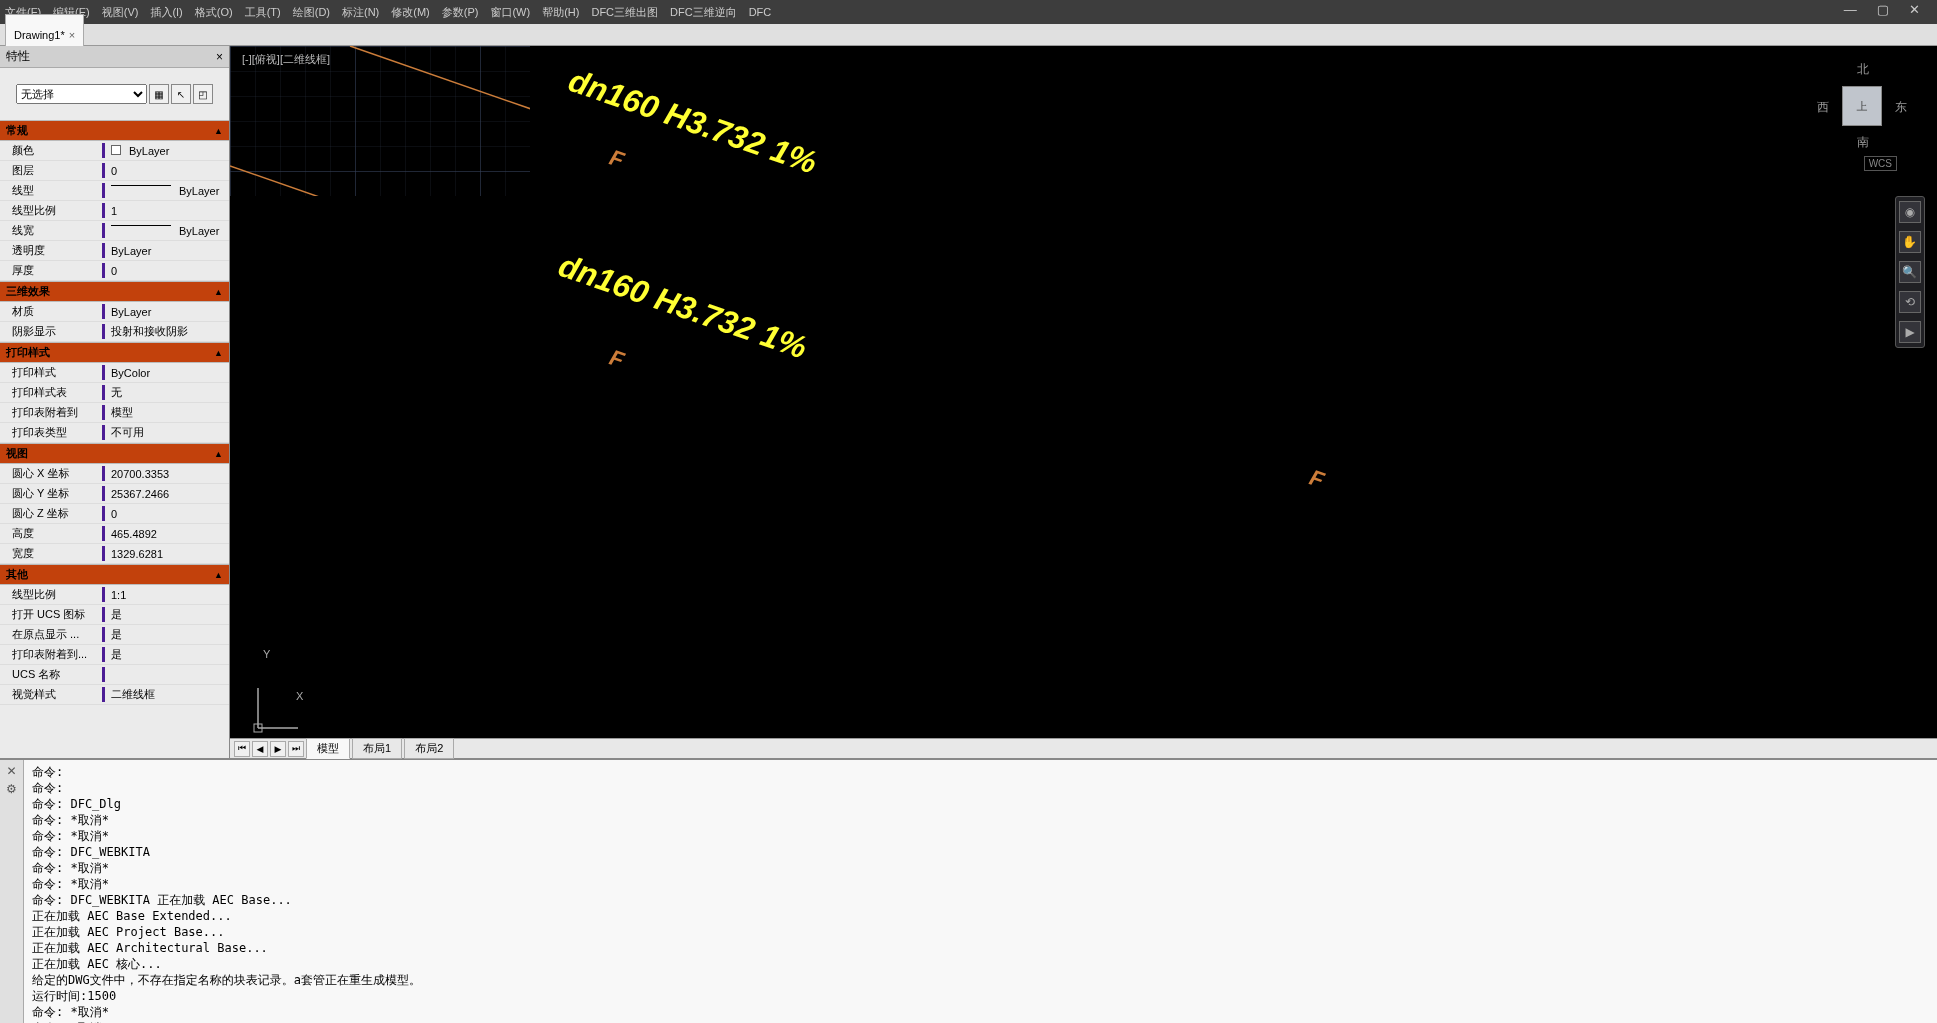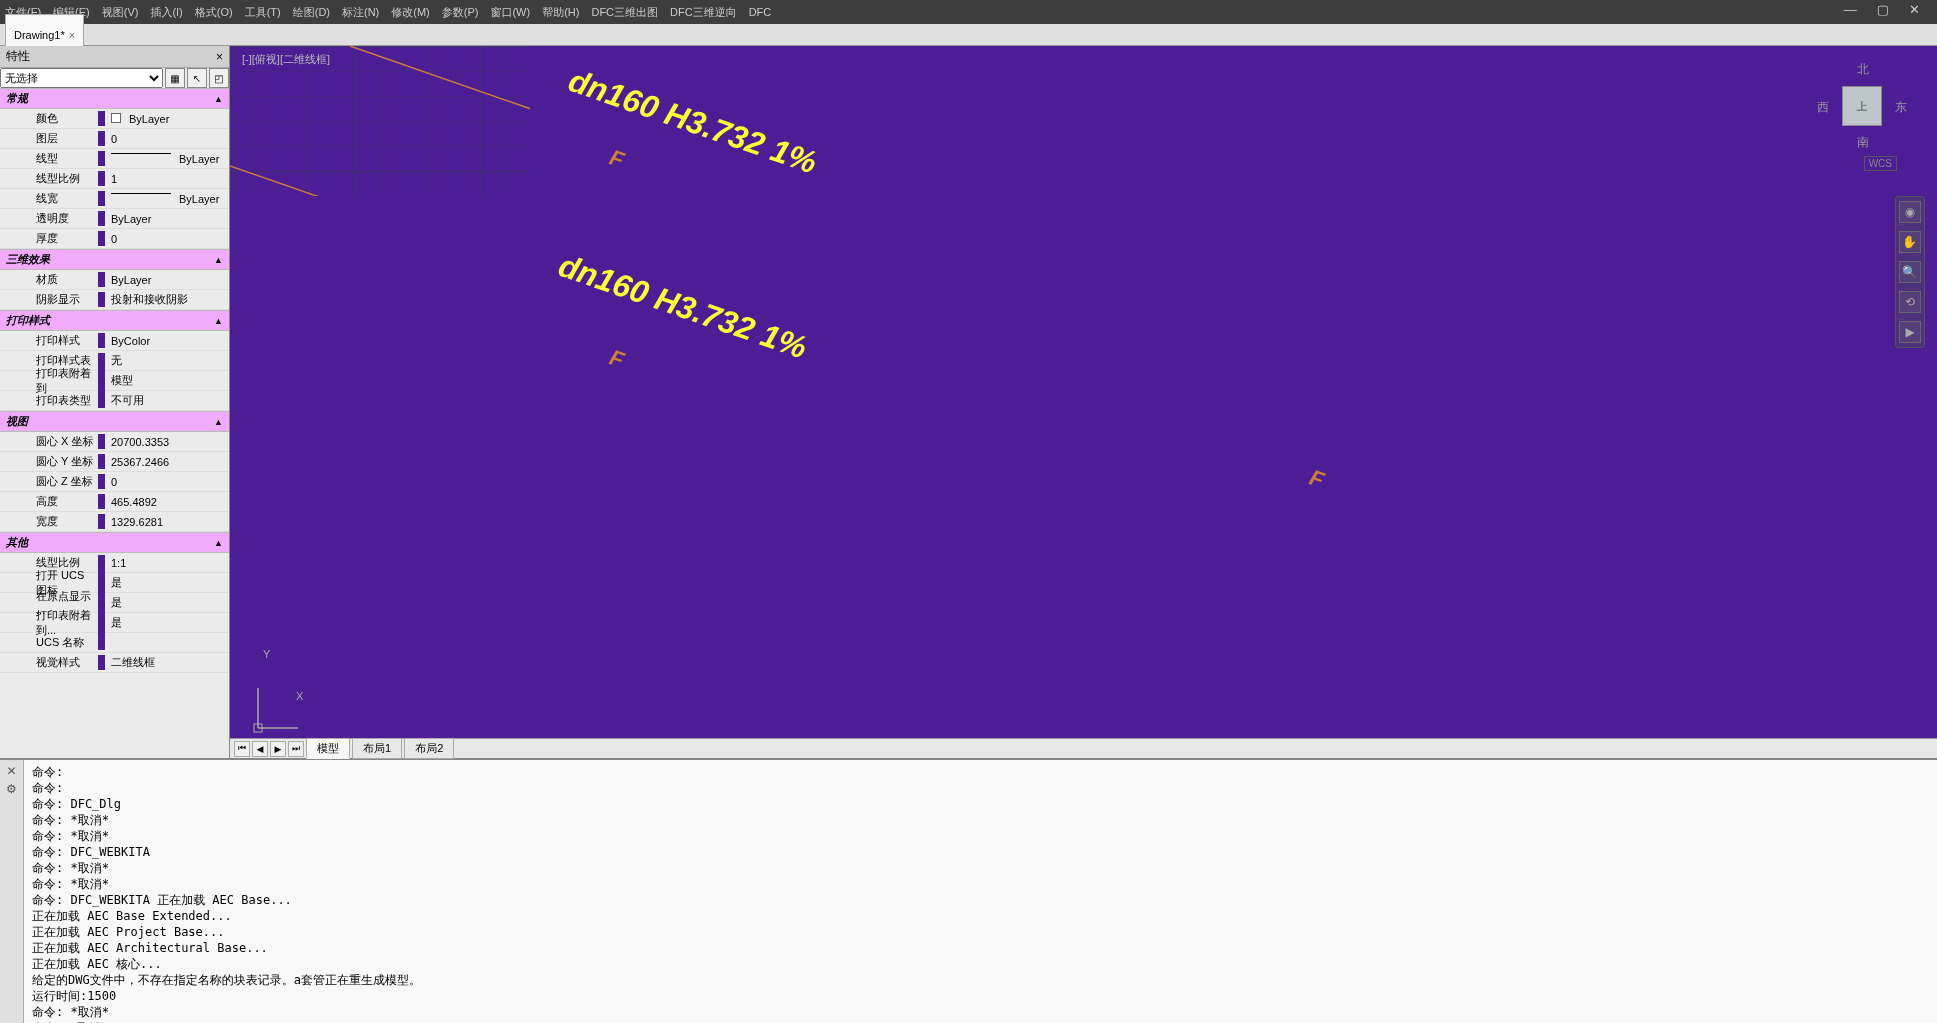--- a/index.html
+++ b/index.html
@@ -8,31 +8,31 @@
 .menubar span { margin-right: 12px; cursor: pointer; font-size: 11px; }
 .window-controls { position: absolute; right: 5px; top: 2px; display: flex; gap: 8px; color: #ccc; }
 .window-controls span { cursor: pointer; font-size: 13px; }
 .tab-bar { height: 22px; background: #e0e0e0; border-bottom: 1px solid #999; display: flex; align-items: center; padding-left: 5px; }
 .doc-tab { background: #f8f8f8; border: 1px solid #aaa; border-bottom: none; padding: 14px 8px; font-size: 11px; display: flex; align-items: center; gap: 4px; }
 .doc-tab .close { cursor: pointer; color: #666; }
 .main-area { display: flex; height: 712px; }
 .left-panel { width: 230px; background: #ebebeb; border-right: 1px solid #888; display: flex; flex-direction: column; }
 .panel-title { background: #d0d0d0; padding: 2px 6px; font-size: 12px; border-bottom: 1px solid #aaa; display: flex; justify-content: space-between; align-items: center; }
 .panel-title .close-x { cursor: pointer; }
-.selector-row { display: flex; padding: 0; gap: 2px; background: #ebebeb; }
+.selector-row { display: flex; padding: 16px; gap: 2px; background: #ebebeb; }
 .selector-row select { flex: 1; height: 20px; font-size: 11px; }
 .sel-btn { width: 20px; height: 20px; border: 1px solid #888; background: #f0f0f0; display: flex; align-items: center; justify-content: center; cursor: pointer; font-size: 10px; }
-.section-header { background: #f0abfc; padding: 2px 6px; font-weight: bold; font-size: 11px; display: flex; justify-content: space-between; align-items: center; border-top: 1px solid #bbb; border-bottom: 1px solid #bbb; font-style: italic; }
+.section-header { background: #c2410c; padding: 2px 6px; font-weight: bold; font-size: 11px; display: flex; justify-content: space-between; align-items: center; border-top: 1px solid #bbb; border-bottom: 1px solid #bbb; }
 .arrow { font-size: 9px; cursor: pointer; }
 .prop-row { display: flex; font-size: 11px; border-bottom: 1px solid #ddd; height: 20px; align-items: center; }
-.prop-label { width: 105px; padding-left: 36px; border-right: 7px solid #4c1d95; }
+.prop-label { width: 105px; padding-left: 12px; border-right: 3px solid #4c1d95; }
 .prop-value { flex: 1; padding-left: 6px; display: flex; gap: 8px; }
 .swatch { width: 10px; height: 10px; border: 1px solid #666; background: #fff; }
 .layer-line { width: 60px; height: 1px; background: #000; }
-.viewport-wrap { flex: 1; position: relative; background: #4c1d95; }
+.viewport-wrap { flex: 1; position: relative; background: #000000; }
 .vp-label { position: absolute; top: 6px; left: 12px; color: #bbb; font-size: 11px; z-index: 5; }
 .nav-cube { position: absolute; top: 15px; right: 30px; width: 90px; height: 90px; z-index: 5; }
 .nav-cube .face { width: 40px; height: 40px; background: #c0c5cc; border: 1px solid #888; position: absolute; top: 25px; left: 25px; display: flex; align-items: center; justify-content: center; font-size: 11px; color: #444; }
 .nav-cube .dir { position: absolute; color: #999; font-size: 12px; }
 .nav-cube .n { top: 0; left: 40px; }
 .nav-cube .s { bottom: 0; left: 40px; }
 .nav-cube .e { top: 38px; right: 0; }
 .nav-cube .w { top: 38px; left: 0; }
 .wcs-label { position: absolute; top: 110px; right: 40px; color: #888; font-size: 10px; border: 1px solid #555; padding: 1px 4px; }
 .nav-bar { position: absolute; top: 150px; right: 12px; width: 30px; background: rgba(80,80,90,0.4); border: 1px solid #555; border-radius: 3px; padding: 4px 0; display: flex; flex-direction: column; align-items: center; gap: 8px; }

